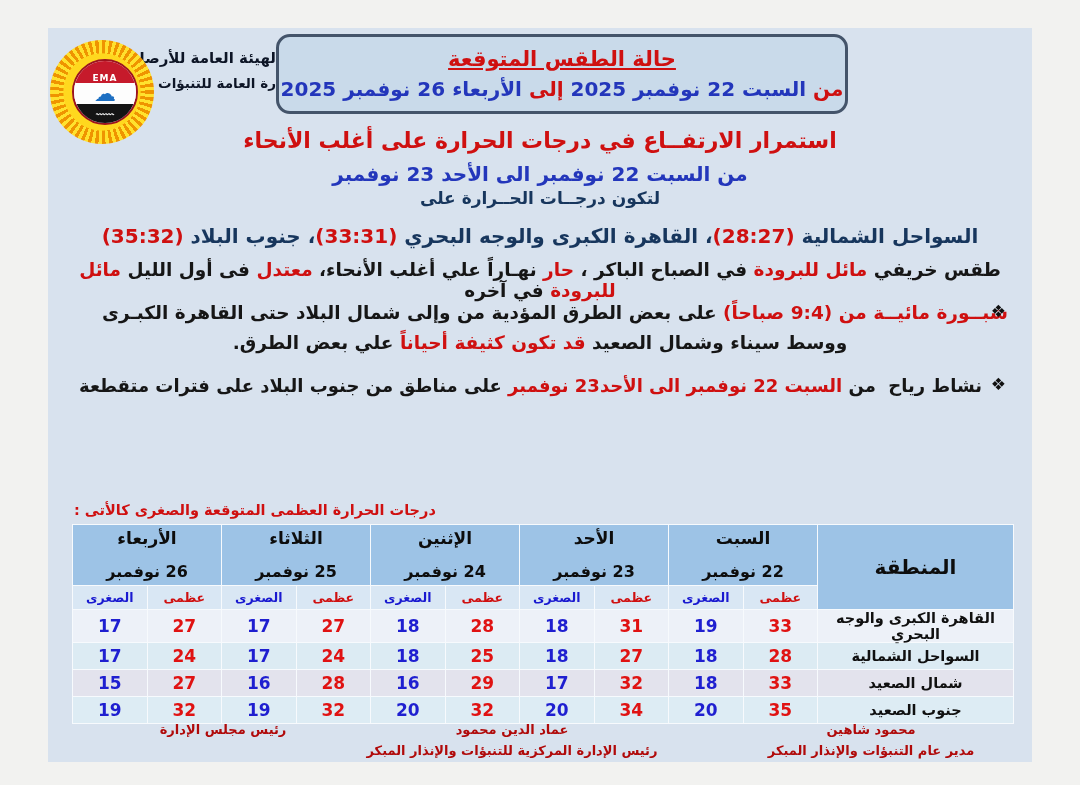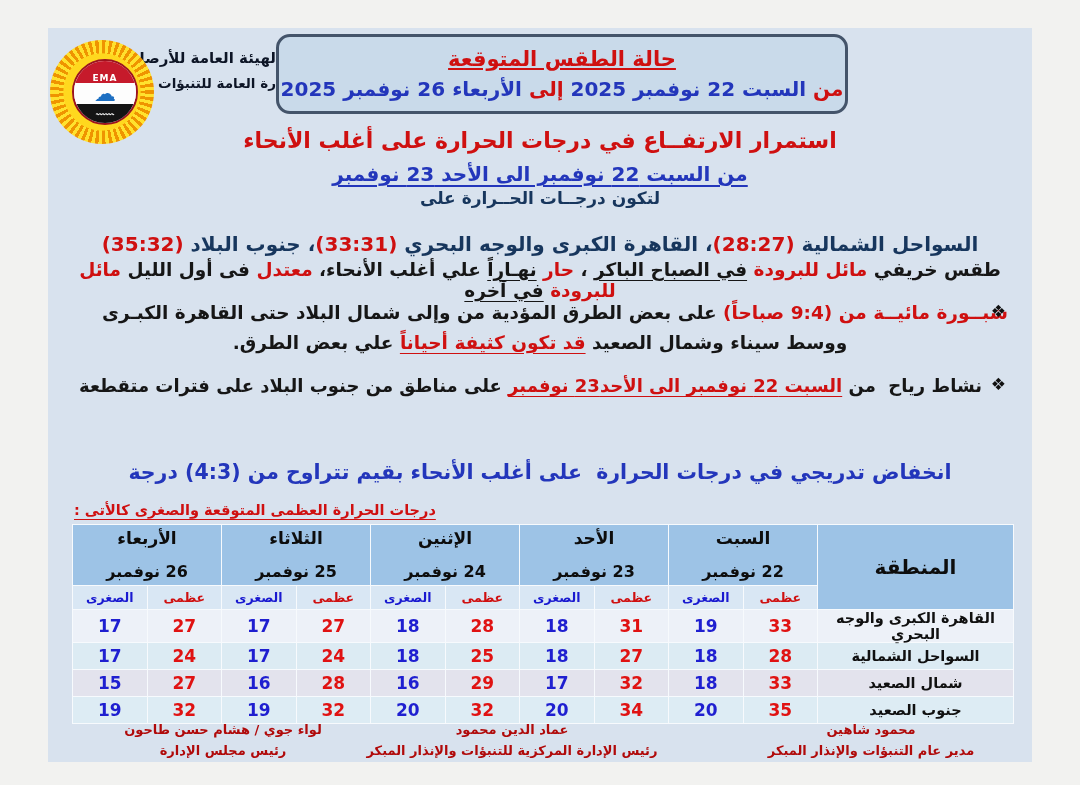--- a/index.html
+++ b/index.html
@@ -62,25 +62,25 @@
     display:flex; align-items:flex-end; justify-content:center; letter-spacing:1px;}
   .band.white{height:34%; background:#fdfdfd; display:flex; align-items:center; justify-content:center;}
   .band.white .cloud{color:#1d6fc2; font-size:22px; line-height:10px;}
   .band.black{height:30%; background:#141414; color:#e8e8e8; font-size:6px;
     display:flex; align-items:center; justify-content:center;}
   
   .line{position:absolute; left:20px; right:20px; text-align:center;}
   .seg{white-space:pre-wrap;}
   .c-red{color:var(--red);} .c-blue{color:var(--blue);}
   .c-navy{color:var(--navy);} .c-black{color:var(--black);}
-  .u{text-decoration:underline; text-underline-offset:4px;}
+  .u{text-underline-offset:4px;}
   #line-rise{top:100px; font-size:22px;}
   #line-range{top:134px; font-size:20px;}
   #line-sothat{top:160px; font-size:17px;}
-  #line-temps{top:204px; font-size:20px;}
+  #line-temps{top:196px; font-size:20px;}
   #line-autumn{top:231px; font-size:18.5px;}
   #line-fog1{top:274px; font-size:18.5px; padding-left:30px;}
   #line-fog2{top:304px; font-size:18.5px;}
   #line-wind{top:347px; font-size:18px; text-align:right; padding-right:30px;}
   #line-asof{top:395px; font-size:20px;}
   #line-drop{top:432px; font-size:20.5px;}
   #line-caption{top:474px; font-size:14.5px; text-align:left; padding-left:6px;}
   .bullet{
     position:absolute; right:6px; top:-1px; color:#101010; font-size:17px;
   }
@@ -156,21 +156,20 @@
     <span class="bullet">❖</span>
     <span><span class="seg c-red">شبــورة مائيــة من (9:4 صباحاً) </span><span class="seg c-black">على بعض الطرق المؤدية من وإلى شمال البلاد حتى القاهرة الكبـرى</span></span>
   </div>
   <div class="line" id="line-fog2"><span class="seg c-black">ووسط سيناء وشمال الصعيد </span><span class="seg c-red u">قد تكون كثيفة أحياناً</span><span class="seg c-black"> علي بعض الطرق.</span></div>
 
   <div class="line" id="line-wind">
     <span class="bullet2">❖</span>
     <span><span class="seg c-black">نشاط رياح  من </span><span class="seg c-red u">السبت 22 نوفمبر الى الأحد23 نوفمبر</span><span class="seg c-black"> على مناطق من جنوب البلاد على فترات متقطعة</span></span>
   </div>
 
-  <div class="line" id="line-drop"><span class="seg c-blue">انخفاض تدريجي في درجات الحرارة  على أغلب الأنحاء بقيم تتراوح من (4:3) درجة</span></div>
   <div class="line" id="line-caption"><span class="seg c-red u">درجات الحرارة العظمى المتوقعة والصغرى كالأتى :</span></div>
 
   <div class="ttable-wrap">
     <table>
       <colgroup>
           <col class="c-region">
           <col>
           <col>
           <col>
           <col>
@@ -277,17 +276,16 @@
 
   <div class="sig" id="sig-right">
     <div>محمود شاهين</div>
     <div>مدير عام التنبؤات والإنذار المبكر</div>
   </div>
   <div class="sig" id="sig-center">
     <div>عماد الدين محمود</div>
     <div>رئيس الإدارة المركزية للتنبؤات والإنذار المبكر</div>
   </div>
   <div class="sig" id="sig-left">
-    <div>لواء جوي / هشام حسن طاحون</div>
     <div>رئيس مجلس الإدارة</div>
   </div>
 
 </div>
 
 </body></html>

